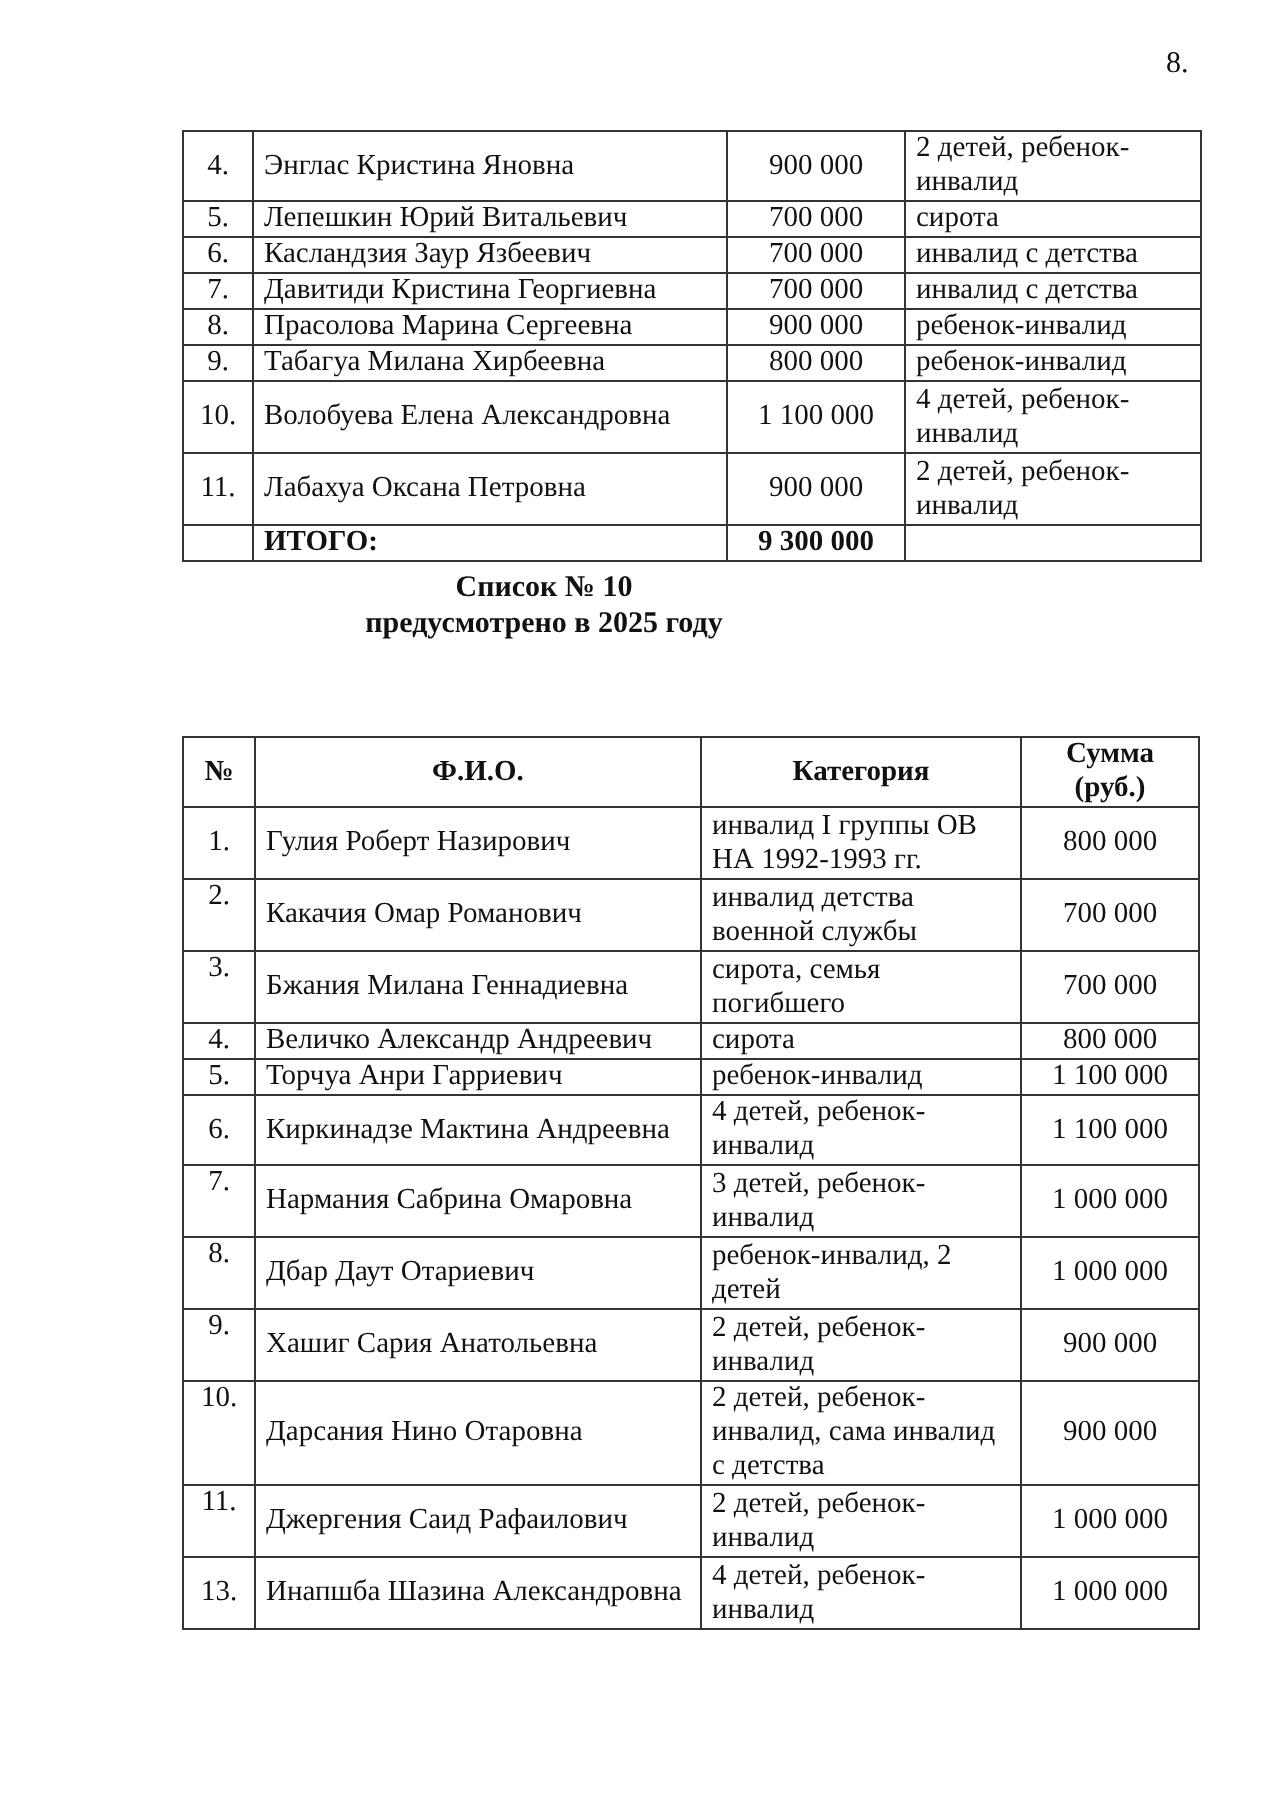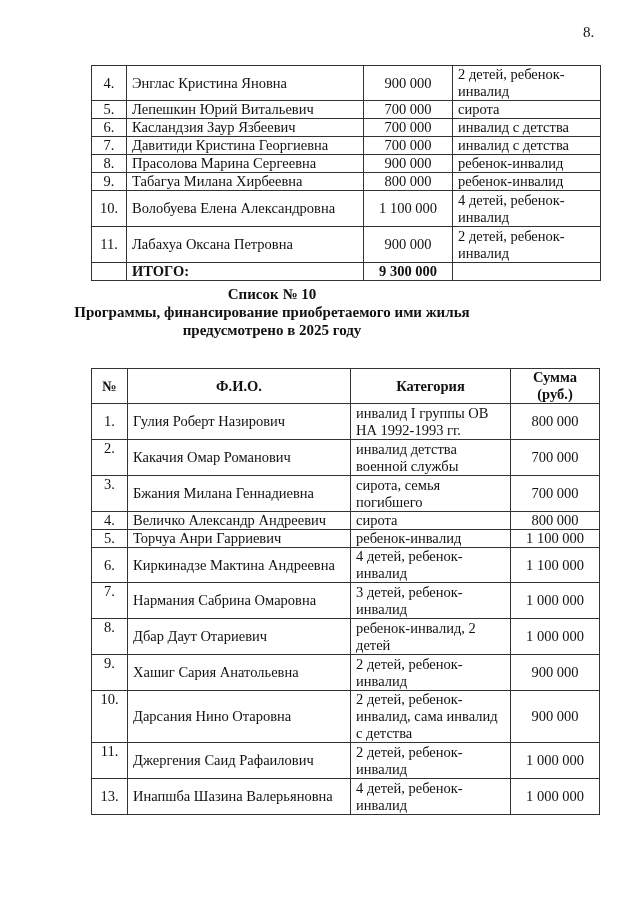--- a/index.html
+++ b/index.html
@@ -83,21 +83,20 @@
         <td></td>
         <td class="bold">ИТОГО:</td>
         <td class="amt bold">9 300 000</td>
         <td></td>
       </tr>
     </tbody>
 </table>
 
 <div class="title">
   <div>Список № 10</div>
-  <div>Программы, финансирование приобретаемого ими жилья</div>
   <div>предусмотрено в 2025 году</div>
 </div>
 
 <table id="table2">
   <colgroup>
     <col style="width:36px">
       <col style="width:223px">
       <col style="width:160px">
       <col style="width:89px">
   </colgroup>
@@ -171,18 +170,18 @@
         <td class="amt">900 000</td>
       </tr>
       <tr style="height: 36px;">
         <td class="num-top">11.</td>
         <td>Джергения Саид Рафаилович</td>
         <td>2 детей, ребенок-инвалид</td>
         <td class="amt">1 000 000</td>
       </tr>
       <tr style="height: 36px;">
         <td class="num">13.</td>
-        <td>Инапшба Шазина Валерьяновна</td>
+        <td>Инапшба Шазина Александровна</td>
         <td>4 детей, ребенок-инвалид</td>
         <td class="amt">1 000 000</td>
       </tr>
     </tbody>
 </table>
 
 </body></html>

